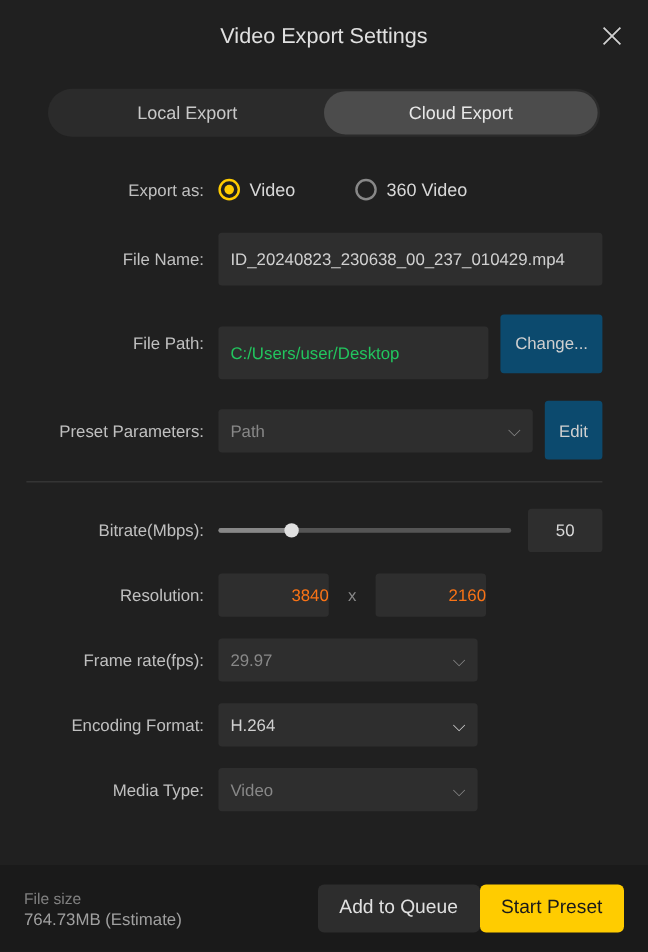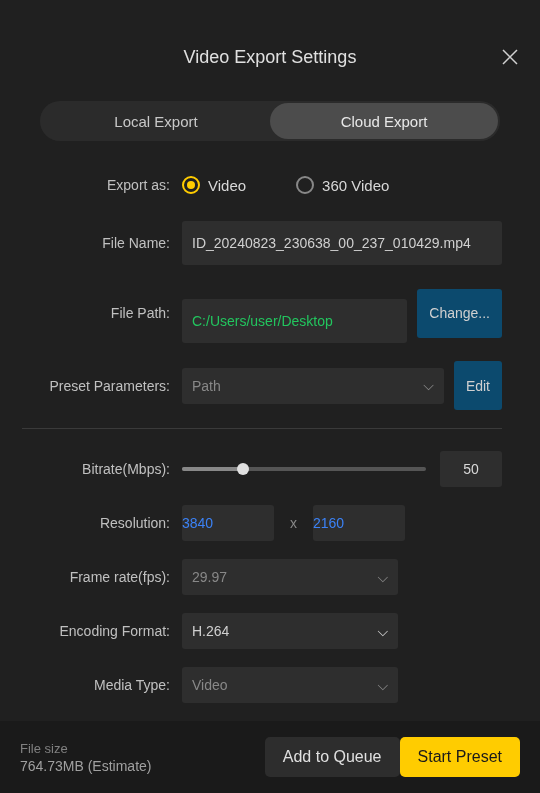--- a/index.html
+++ b/index.html
@@ -6,21 +6,21 @@
   html, body { width: 540px; height: 793px; overflow: hidden; }
   body {
     font-family: -apple-system, BlinkMacSystemFont, "Segoe UI", Arial, sans-serif;
     background: #202020;
     color: #d0d0d0;
     font-size: 14px;
   }
   .window { width: 540px; height: 793px; display: flex; flex-direction: column; }
   .titlebar {
     display: flex; align-items: center; justify-content: center;
-    position: relative; height: 60px; margin-top: 27px;
+    position: relative; height: 60px;
   }
   .title { color: #e0e0e0; font-size: 18px; font-weight: 400; }
   .close-btn {
     position: absolute; right: 18px; top: 18px;
     width: 24px; height: 24px; cursor: pointer;
     display: flex; align-items: center; justify-content: center;
   }
   .close-btn svg { stroke: #d0d0d0; stroke-width: 1.5; }
 
   .tabs {
@@ -93,21 +93,21 @@
     background: #e0e0e0;
   }
   .slider-value {
     width: 62px; height: 36px; background: #2e2e2e;
     display: flex; align-items: center; justify-content: center;
     border-radius: 3px; color: #d8d8d8; font-size: 14px;
   }
 
   .res-box {
     width: 92px; height: 36px; background: #2e2e2e; border: none;
-    color: #3b82f6; text-align: left; border-radius: 3px;
+    color: #f97316; text-align: right; border-radius: 3px;
     font-size: 14px; outline: none;
   }
   .res-x { color: #888; margin: 0 6px; }
 
   .footer {
     margin-top: auto; height: 72px; background: #1a1a1a;
     display: flex; align-items: center; padding: 0 20px;
     gap: 0;
   }
   .filesize { flex: 1; }

